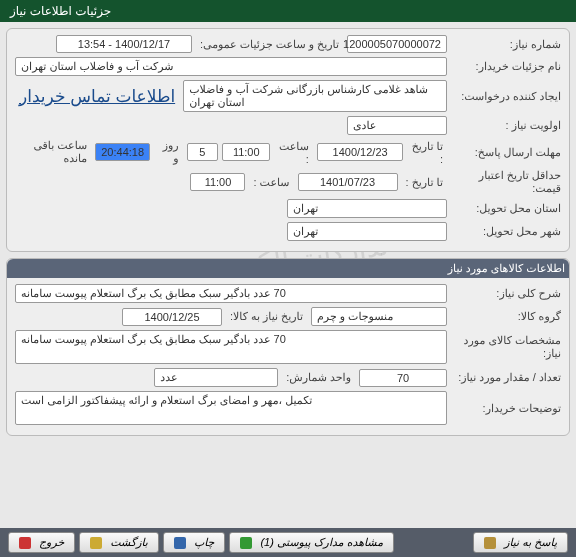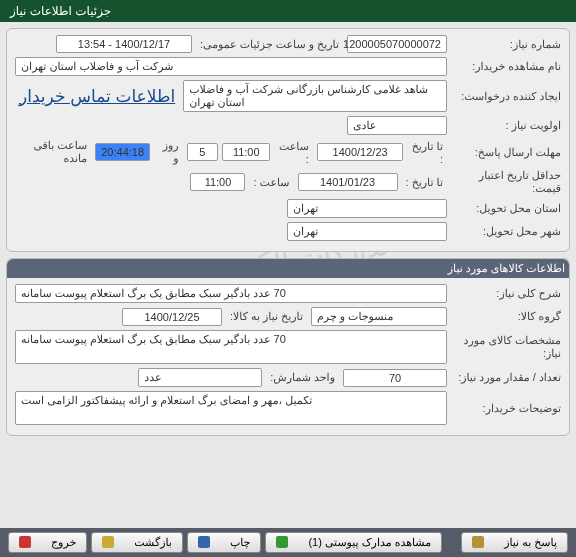--- a/index.html
+++ b/index.html
@@ -69,21 +69,21 @@
   border: 1px solid #999;
   padding: 2px 5px;
   min-height: 18px;
   font-size: 11px;
   text-align: left;
   border-radius: 2px;
 }
 .field.small { width: 55px; text-align: center; }
 .field.med { width: 100px; text-align: center; }
 .field.wide { flex: 1; min-width: 200px; }
-.field.num { width: 104px; text-align: center; }
+.field.num { width: 88px; text-align: center; }
 .link-btn {
   color: #1a4b8c;
   text-decoration: underline;
   cursor: pointer;
   font-size: 17px;
   padding: 0 4px;
 }
 .footer-bar {
   position: absolute;
   bottom: 0;
@@ -97,22 +97,23 @@
   direction: ltr;
 }
 .btn {
   background: linear-gradient(#fafafa, #ddd);
   border: 1px solid #888;
   border-radius: 3px;
   padding: 3px 10px;
   font-size: 11px;
   cursor: pointer;
   display: flex;
-  align-items: flex-start;
-  gap: 20px;
+  align-items: flex-end;
+  gap: 8px;
+  font-style: italic;
 }
 .btn .ic { width: 12px; height: 12px; display: inline-block; }
 .ic-exit { background: #c33; border-radius: 2px; }
 .ic-back { background: #ca3; border-radius: 2px; }
 .ic-print { background: #36a; border-radius: 2px; }
 .ic-view { background: #393; border-radius: 2px; }
 .ic-reply { background: #b5903a; border-radius: 2px; }
 .spacer { flex: 1; }
 .multi { min-height: 34px; }
 </style>
@@ -127,21 +128,21 @@
   <div class="panel-body">
 
     <div class="row">
       <span class="lbl">شماره نیاز:</span>
       <span class="field med">1200005070000072</span>
       <span class="lbl-sm">تاریخ و ساعت جزئیات عمومی:</span>
       <span class="field med" style="width:136px">1400/12/17 - 13:54</span>
     </div>
 
     <div class="row">
-      <span class="lbl">نام مشاهده خریدار:</span>
+      <span class="lbl">نام جزئیات خریدار:</span>
       <span class="field wide">شرکت آب و فاضلاب استان تهران</span>
     </div>
 
     <div class="row">
       <span class="lbl">ایجاد کننده درخواست:</span>
       <span class="field wide">شاهد غلامی کارشناس بازرگانی شرکت آب و فاضلاب استان تهران</span>
       <span class="link-btn">اطلاعات تماس خریدار</span>
     </div>
 
     <div class="row">
@@ -157,21 +158,21 @@
       <span class="field small">11:00</span>
       <span class="field small" style="width:35px">5</span>
       <span class="lbl-sm">روز و</span>
       <span class="field small" style="width:60px;background:#3b82f6">20:44:18</span>
       <span class="lbl-sm">ساعت باقی مانده</span>
     </div>
 
     <div class="row">
       <span class="lbl">حداقل تاریخ اعتبار قیمت:</span>
       <span class="lbl-sm">تا تاریخ :</span>
-      <span class="field med">1401/01/23</span>
+      <span class="field med">1401/07/23</span>
       <span class="lbl-sm">ساعت :</span>
       <span class="field small">11:00</span>
     </div>
 
     <div class="row">
       <span class="lbl">استان محل تحویل:</span>
       <span class="field" style="width:160px">تهران</span>
     </div>
 
     <div class="row">

